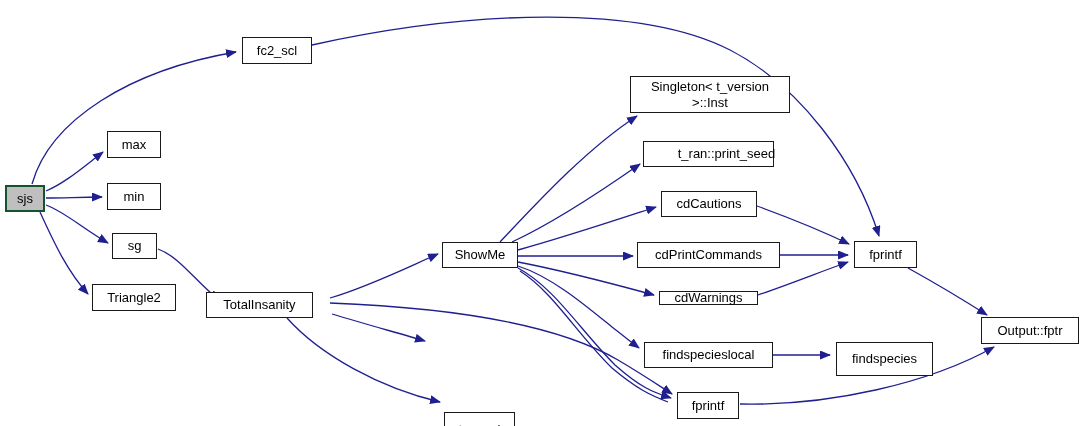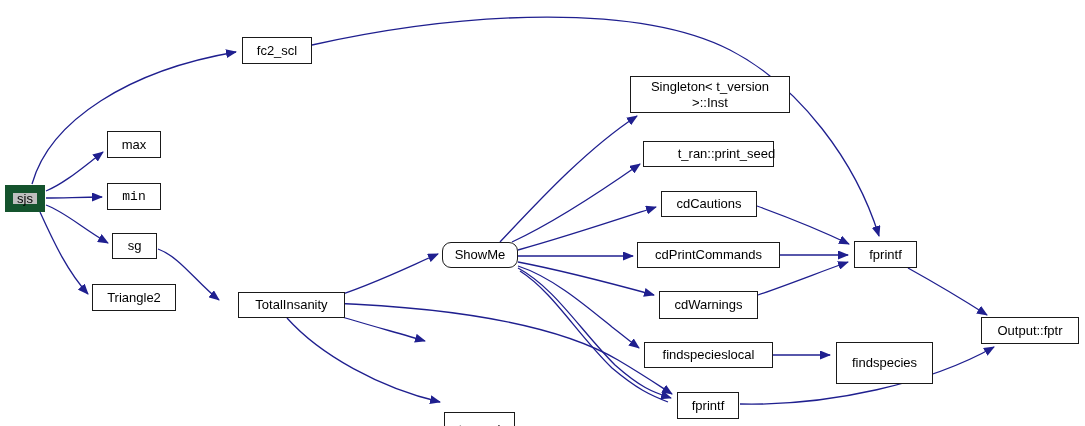--- a/index.html
+++ b/index.html
@@ -36,21 +36,21 @@
     text-align: center;
     white-space: nowrap;
     cursor: pointer;
   }
   .node.multiline {
     white-space: normal;
     padding: 14px 4px;
   }
   .node.hl {
     background: #bfbfbf;
-    border: 8px solid #14532d;
+    border: 2px solid #14532d;
   }
 </style>
 </head>
 <body>
 
 <div id="canvas">
 
   <svg id="edge-layer" width="1085" height="426" viewBox="0 0 1085 426" xmlns="http://www.w3.org/2000/svg">
     <defs>
       <marker id="arrow" markerWidth="12" markerHeight="9" refX="10" refY="4.5" orient="auto" markerUnits="userSpaceOnUse">
@@ -85,46 +85,46 @@
         <path d="M740,404 C830,406 930,383 994,347" fill="none" stroke="#1f1f8f" stroke-width="1.3" marker-end="url(#arrow)"></path>
       </g>
   </svg>
 
   <div class="node hl" style="left:5px; top:185px; width:40px; height:27px;">sjs</div>
 
   <div class="node" style="left:242px; top:37px; width:70px; height:27px;">fc2_scl</div>
 
   <div class="node" style="left:107px; top:131px; width:54px; height:27px;">max</div>
 
-  <div class="node" style="left:107px; top:183px; width:54px; height:27px;font-family:Liberation Mono, monospace;">min</div>
+  <div class="node" style="left:107px; top:183px; width:54px; height:27px;">min</div>
 
   <div class="node" style="left:112px; top:233px; width:45px; height:26px;">sg</div>
 
   <div class="node" style="left:92px; top:284px; width:84px; height:27px;">Triangle2</div>
 
-  <div class="node" style="left:238px; top:292px; width:107px; height:26px;">TotalInsanity</div>
+  <div class="node" style="left:206px; top:292px; width:107px; height:26px;">TotalInsanity</div>
 
-  <div class="node" style="left:442px; top:242px; width:76px; height:26px;border-radius:9px;">ShowMe</div>
+  <div class="node" style="left:442px; top:242px; width:76px; height:26px;">ShowMe</div>
 
   <div class="node multiline" style="left:630px; top:76px; width:160px; height:37px;">Singleton&lt; t_version &gt;::Inst</div>
 
   <div class="node" style="left:643px; top:141px; width:131px; height:26px;padding-left:36px;">t_ran::print_seed</div>
 
   <div class="node" style="left:661px; top:191px; width:96px; height:26px;">cdCautions</div>
 
   <div class="node" style="left:637px; top:242px; width:143px; height:26px;">cdPrintCommands</div>
 
-  <div class="node" style="left:659px; top:291px; width:99px; height:28px;">cdWarnings</div>
+  <div class="node" style="left:659px; top:291px; width:99px; height:14px;">cdWarnings</div>
 
   <div class="node" style="left:644px; top:342px; width:129px; height:26px;">findspecieslocal</div>
 
   <div class="node" style="left:677px; top:392px; width:62px; height:27px;">fprintf</div>
 
   <div class="node" style="left:854px; top:241px; width:63px; height:27px;">fprintf</div>
 
-  <div class="node" style="left:836px; top:342px; width:97px; height:42px;">findspecies</div>
+  <div class="node" style="left:836px; top:342px; width:97px; height:34px;">findspecies</div>
 
   <div class="node" style="left:981px; top:317px; width:98px; height:27px;">Output::fptr</div>
 
 
   <div class="node" style="left:444px; top:412px; width:71px; height:36px;">t_cpu::i</div>
 
 </div>
 
 </body></html>

